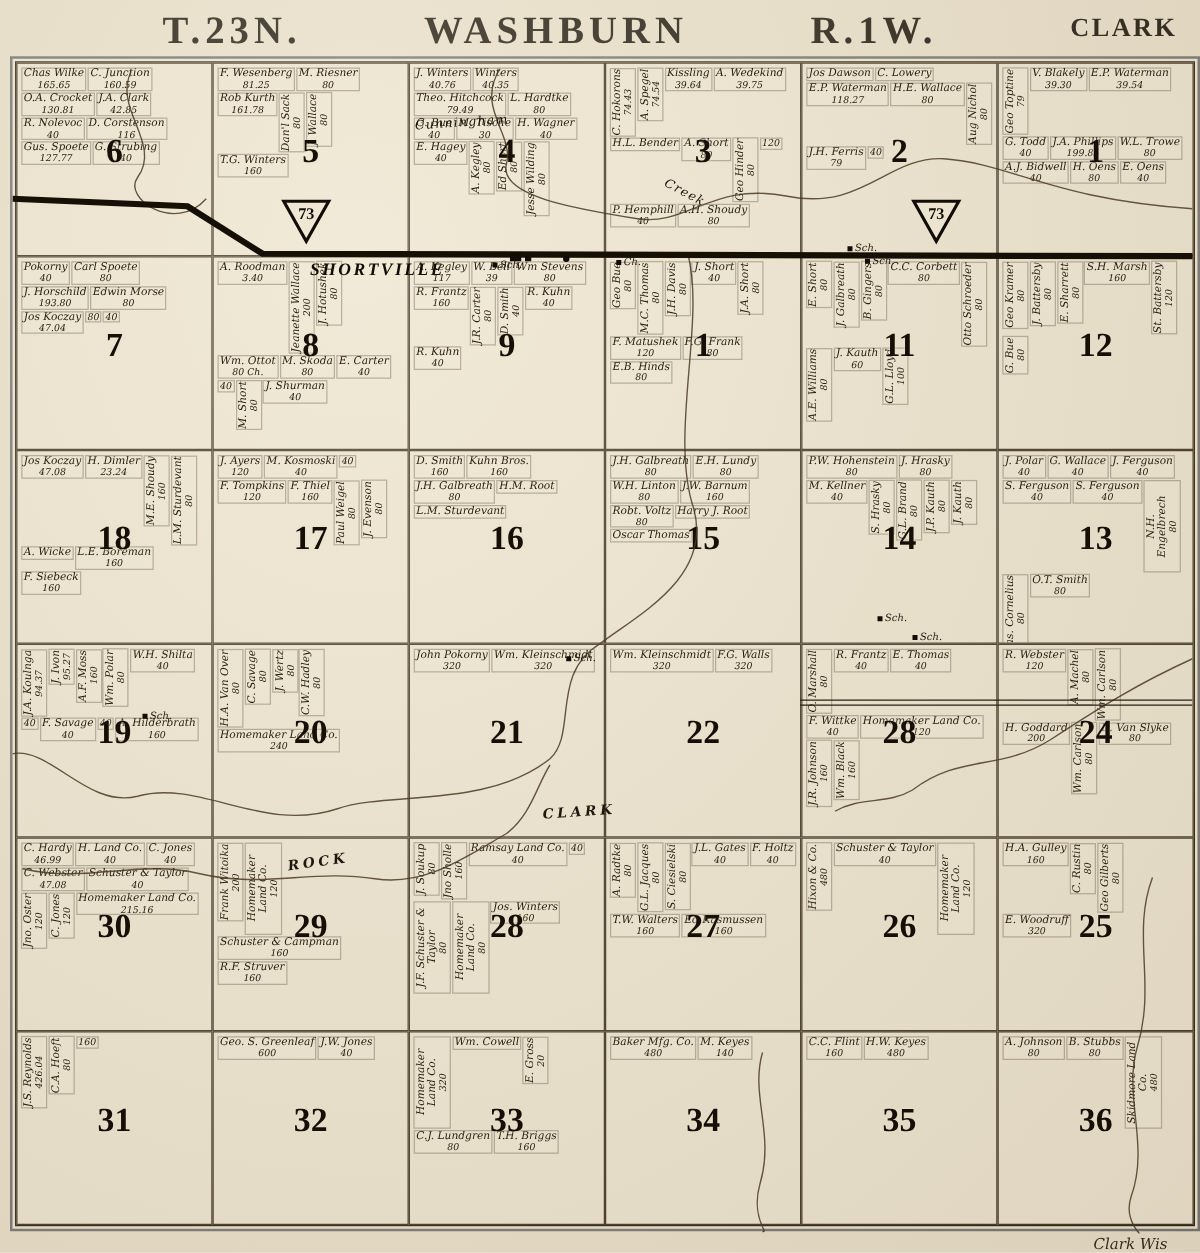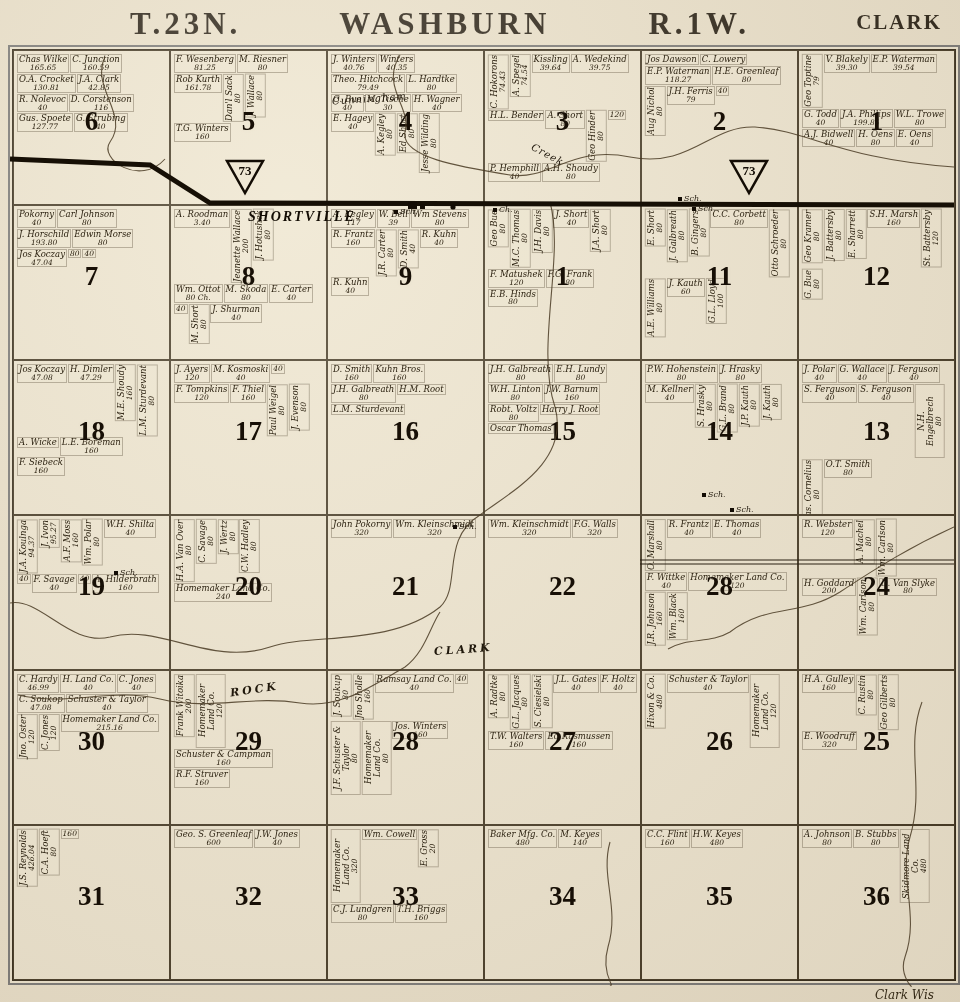--- a/index.html
+++ b/index.html
@@ -226,21 +226,21 @@
             <span class="o">Jos Dawson</span>
           </div>
           <div class="p">
             <span class="o">C. Lowery</span>
           </div>
           <div class="p">
             <span class="o">E.P. Waterman</span>
             <span class="a">118.27</span>
           </div>
           <div class="p">
-            <span class="o">H.E. Greenleaf</span>
+            <span class="o">H.E. Wallace</span>
             <span class="a">80</span>
           </div>
           <div class="p v">
             <span class="o">Aug Nichol</span>
             <span class="a">80</span>
           </div>
           <div class="p">
             <span class="o">J.H. Ferris</span>
             <span class="a">79</span>
           </div>
@@ -291,21 +291,21 @@
         </div>
         <div class="secnum">1</div>
       </div>
       <div class="sec">
         <div class="parcels">
           <div class="p">
             <span class="o">Pokorny</span>
             <span class="a">40</span>
           </div>
           <div class="p">
-            <span class="o">Carl Johnson</span>
+            <span class="o">Carl Spoete</span>
             <span class="a">80</span>
           </div>
           <div class="p">
             <span class="o">J. Horschild</span>
             <span class="a">193.80</span>
           </div>
           <div class="p">
             <span class="o">Edwin Morse</span>
             <span class="a">80</span>
           </div>
@@ -503,21 +503,21 @@
         <div class="secnum">12</div>
       </div>
       <div class="sec">
         <div class="parcels">
           <div class="p">
             <span class="o">Jos Koczay</span>
             <span class="a">47.08</span>
           </div>
           <div class="p">
             <span class="o">H. Dimler</span>
-            <span class="a">47.29</span>
+            <span class="a">23.24</span>
           </div>
           <div class="p v">
             <span class="o">M.E. Shoudy</span>
             <span class="a">160</span>
           </div>
           <div class="p v">
             <span class="o">L.M. Sturdevant</span>
             <span class="a">80</span>
           </div>
           <div class="p">
@@ -850,21 +850,21 @@
           </div>
           <div class="p">
             <span class="o">H. Land Co.</span>
             <span class="a">40</span>
           </div>
           <div class="p">
             <span class="o">C. Jones</span>
             <span class="a">40</span>
           </div>
           <div class="p">
-            <span class="o">C. Soukop</span>
+            <span class="o">C. Webster</span>
             <span class="a">47.08</span>
           </div>
           <div class="p">
             <span class="o">Schuster &amp; Taylor</span>
             <span class="a">40</span>
           </div>
           <div class="p v">
             <span class="o">Jno. Oster</span>
             <span class="a">120</span>
           </div>

